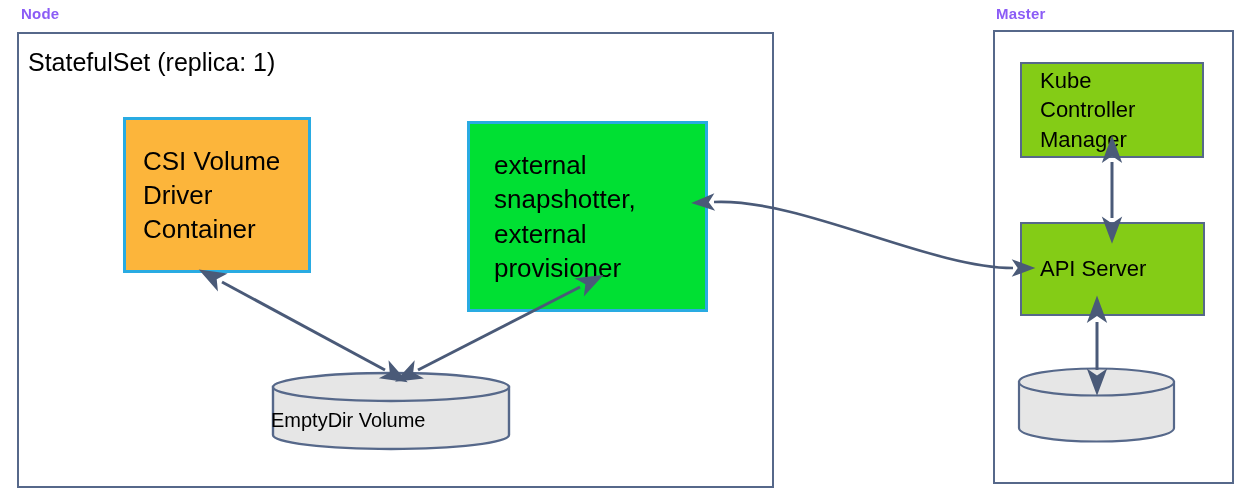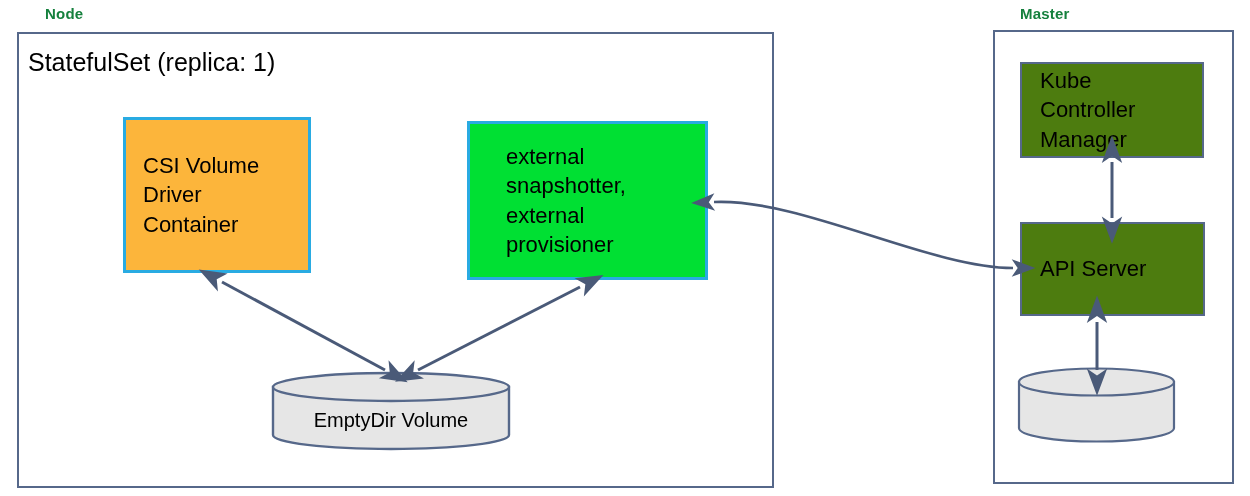--- a/index.html
+++ b/index.html
@@ -14,24 +14,23 @@
     background: #ffffff;
     font-family: "Liberation Sans", sans-serif;
     overflow: hidden;
   }
 
   
   .group-label {
     position: absolute;
     font-weight: bold;
     font-size: 15px;
-    color: #15803d;
+    color: #8b5cf6;
     letter-spacing: 0.2px;
     white-space: nowrap;
-    margin-left: 24px;
   }
   #node-label   { left: 21px;  top: 5px; }
   #master-label { left: 996px; top: 5px; }
 
   
   .group-box {
     position: absolute;
     background: #ffffff;
     border: 2px solid #56688a;
     box-sizing: border-box;
@@ -51,40 +50,40 @@
 
   
   .comp-box {
     position: absolute;
     box-sizing: border-box;
     border: 3px solid #29abe2;
     display: flex;
     align-items: center;
     justify-content: flex-start;
     padding: 6px 0 6px 17px;
-    font-size: 22px;
+    font-size: 26px;
     line-height: 1.32;
     color: #000000;
     white-space: pre-line;
   }
   #csi-driver-box {
     left: 123px; top: 117px; width: 188px; height: 156px;
     background: #fcb53b;
   }
   #external-box {
-    left: 467px; top: 121px; width: 241px; height: 159px;
+    left: 467px; top: 121px; width: 241px; height: 191px;
     background: #00e033;
-    padding-left: 36px;
+    padding-left: 24px;
   }
 
   
   .grey-box {
     position: absolute;
     box-sizing: border-box;
-    background: #4d7c0f;
+    background: #84cc16;
     border: 2px solid #56688a;
     display: flex;
     align-items: center;
     justify-content: flex-start;
     padding-left: 18px;
     font-size: 22px;
     line-height: 1.33;
     color: #000000;
     white-space: pre-line;
   }
@@ -93,21 +92,21 @@
                     align-items: center; }
 
   
   .cylinder {
     position: absolute;
   }
   .cylinder svg { display: block; }
   .cylinder .cyl-text {
     position: absolute;
     left: 0; right: 0;
-    text-align: center;
+    text-align: left;
     font-size: 20px;
     color: #000000;
     white-space: nowrap;
   }
   #emptydir-cyl { left: 271px; top: 371px; width: 240px; height: 80px; }
   #emptydir-cyl .cyl-text { top: 38px; }
   #etcd-cyl { left: 1017px; top: 367px; width: 159px; height: 77px; }
   #etcd-cyl .cyl-text { top: 36px; font-size: 22px; text-align: left; padding-left: 20px; }
 
   

